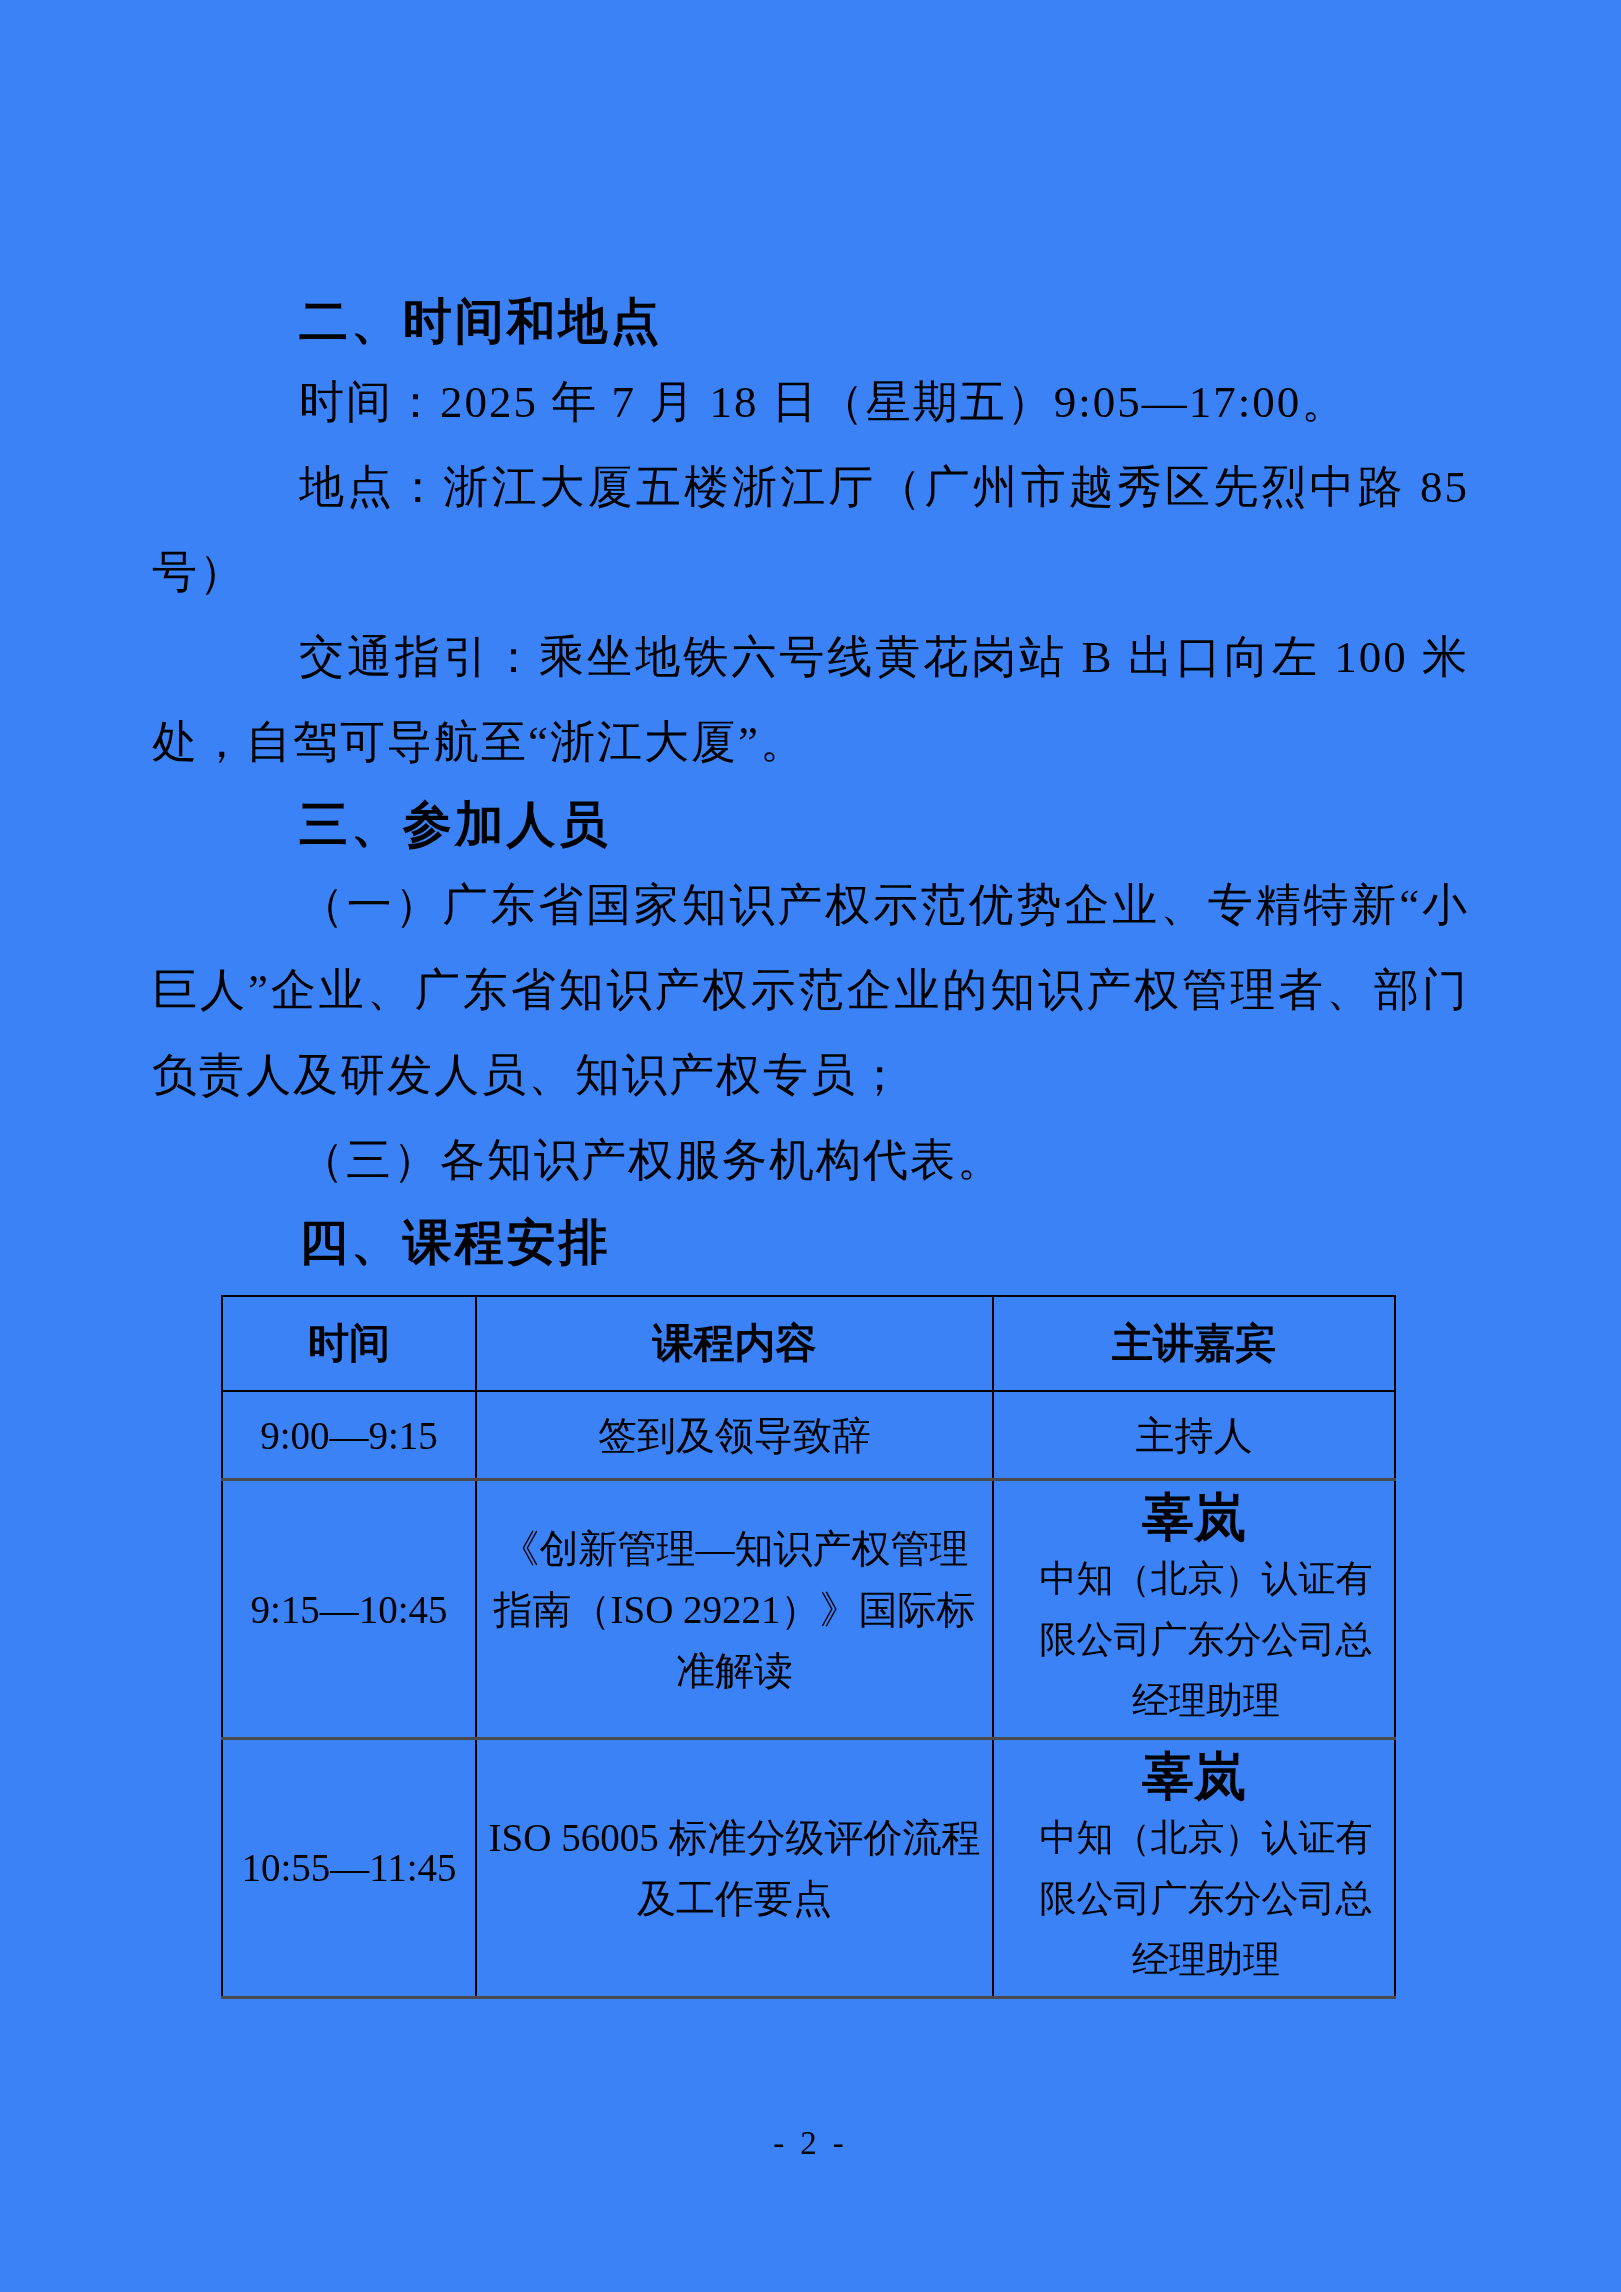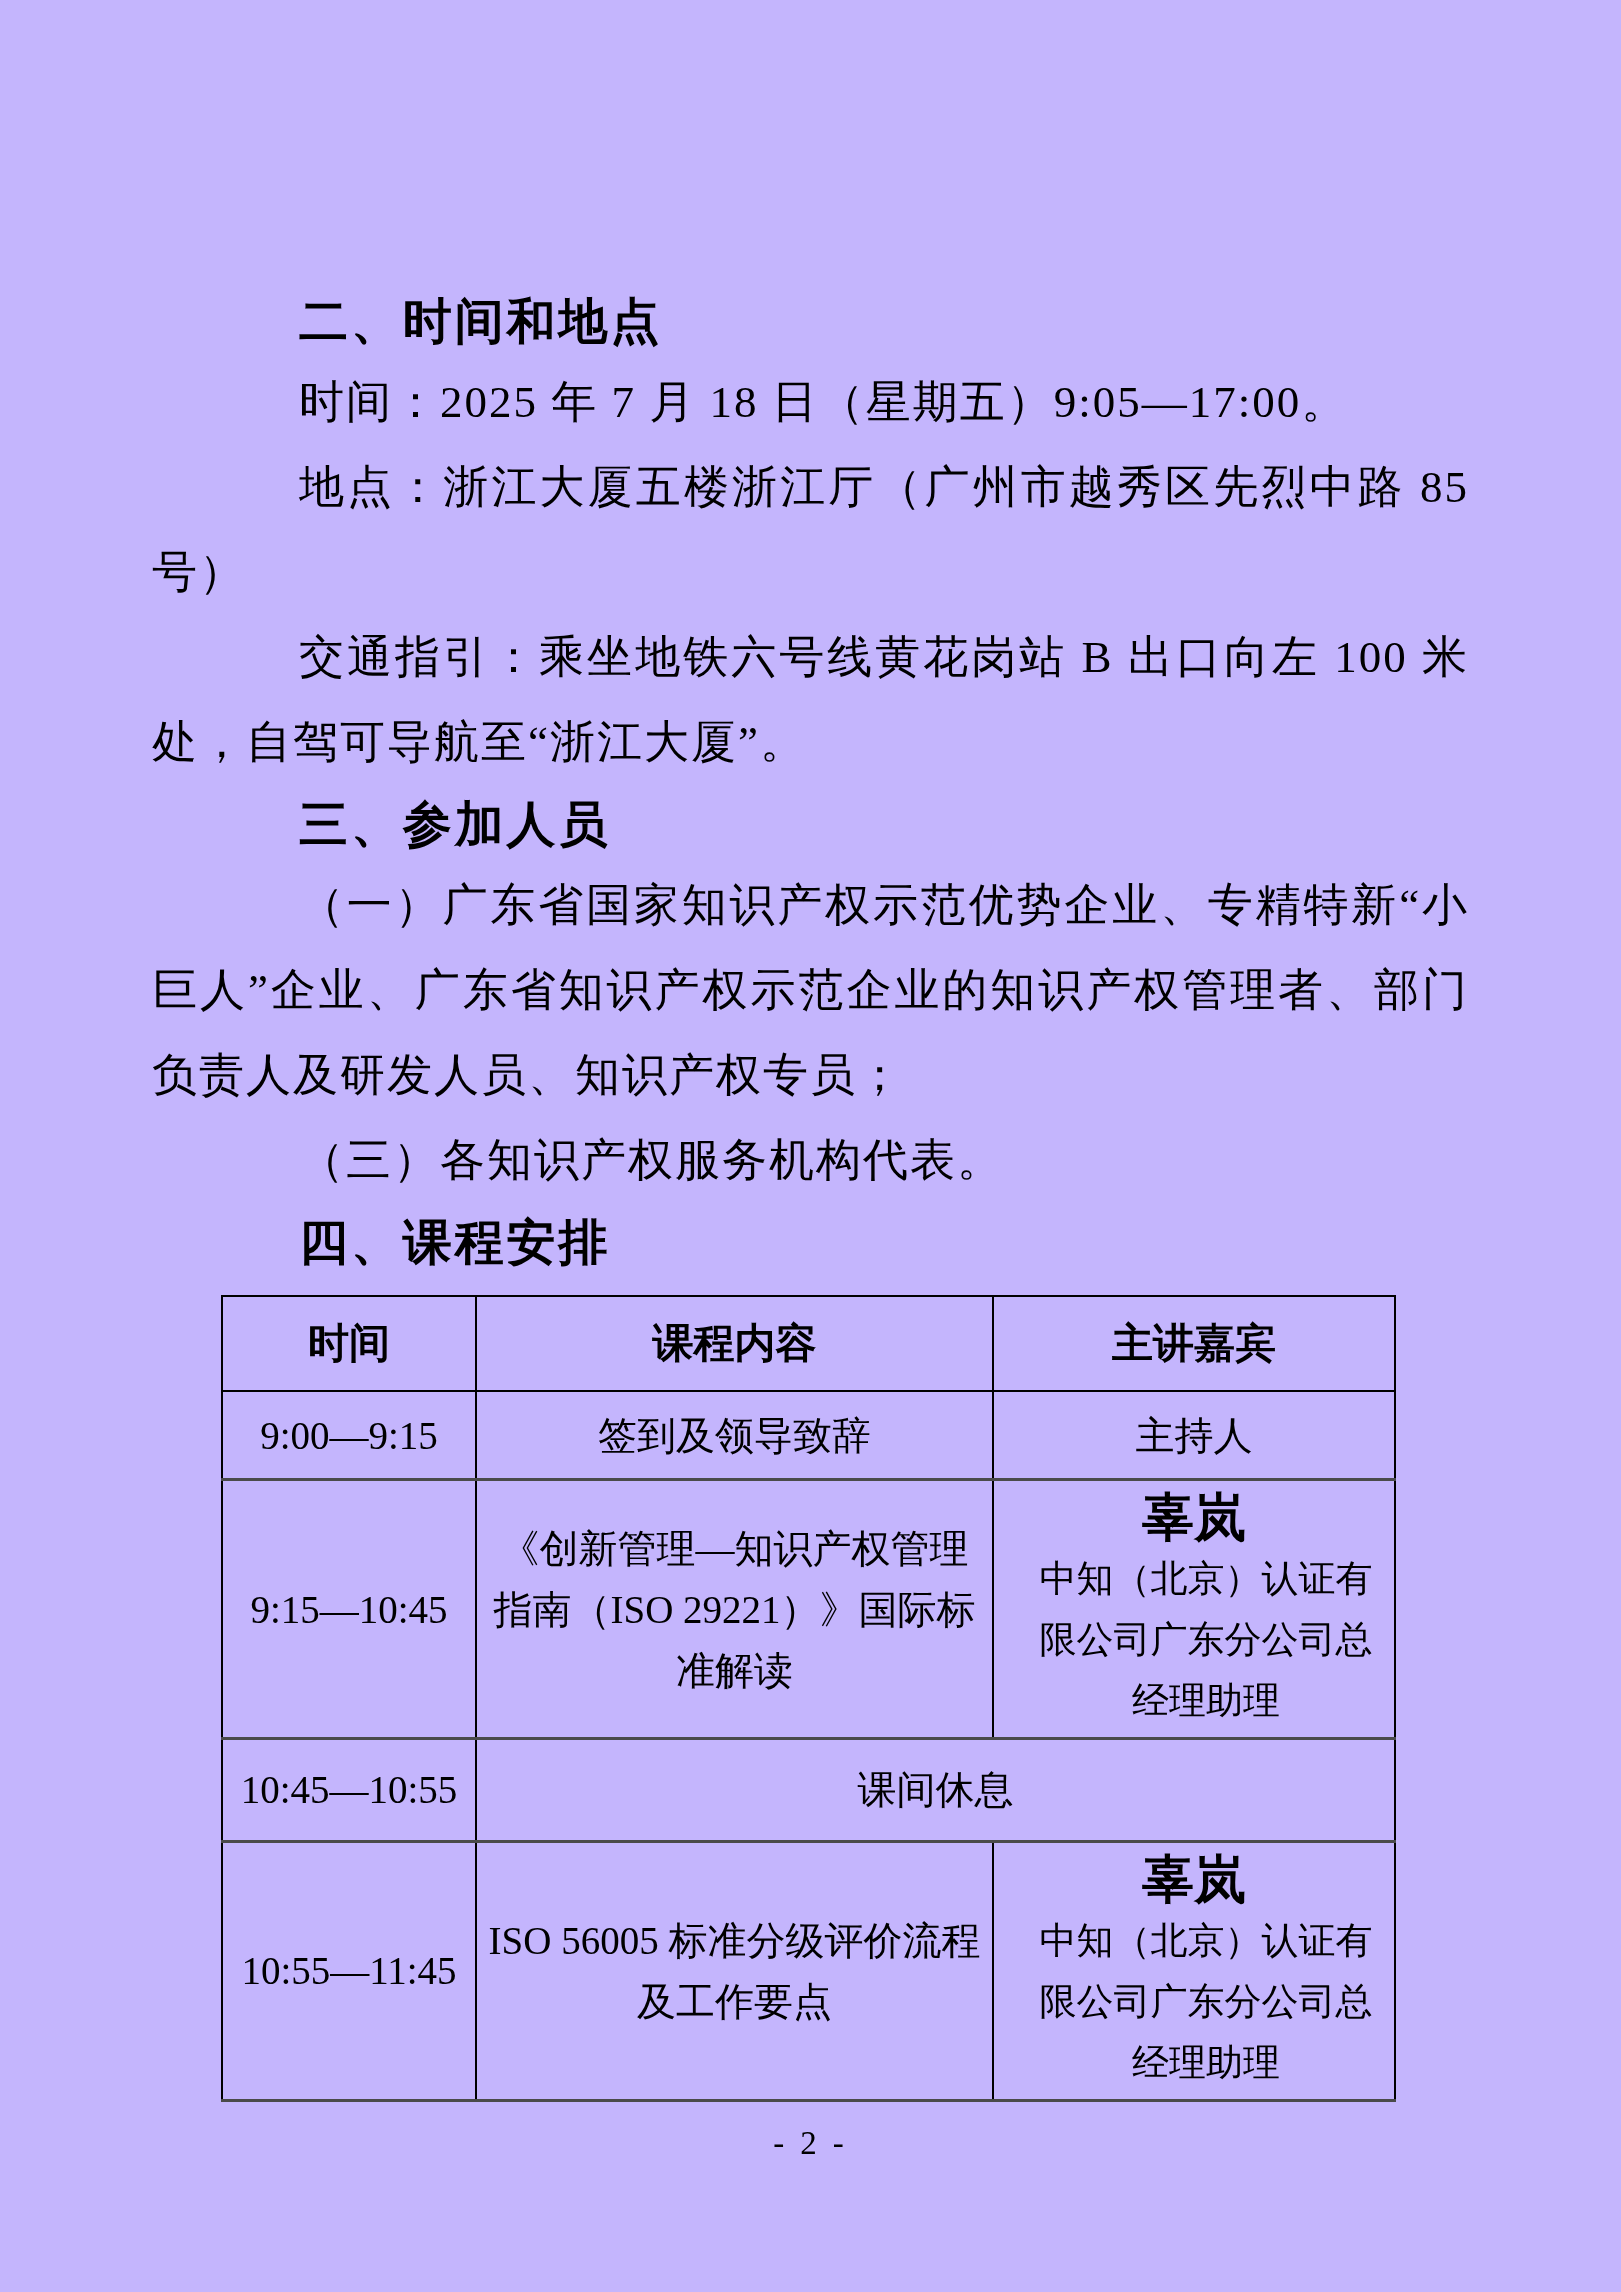--- a/index.html
+++ b/index.html
@@ -4,21 +4,21 @@
 <style>
   html, body {
     margin: 0;
     padding: 0;
     background: #ffffff;
   }
   .page {
     position: relative;
     width: 1621px;
     height: 2293px;
-    background: #c4b5fd;
+    background: #3b82f6;
     overflow: hidden;
     font-family: "Liberation Serif", "DejaVu Serif", serif;
     color: #000000;
   }
   .content {
     position: absolute;
     left: 152px;
     right: 152px;
     top: 282px;
   }
@@ -140,24 +140,20 @@
           <td>主持人</td>
         </tr>
         <tr class="row-lecture1 sep">
           <td>9:15—10:45</td>
           <td>《创新管理—知识产权管理指南（ISO 29221）》国际标准解读</td>
           <td>
             <div class="speaker-name">辜岚</div>
             <div class="speaker-org">中知（北京）认证有限公司广东分公司总经理助理</div>
           </td>
         </tr>
-        <tr class="row-break sep">
-          <td>10:45—10:55</td>
-          <td colspan="2">课间休息</td>
-        </tr>
         <tr class="row-lecture2 sep">
           <td>10:55—11:45</td>
           <td>ISO 56005 标准分级评价流程及工作要点</td>
           <td>
             <div class="speaker-name">辜岚</div>
             <div class="speaker-org">中知（北京）认证有限公司广东分公司总经理助理</div>
           </td>
         </tr>
       </tbody>
     </table>

